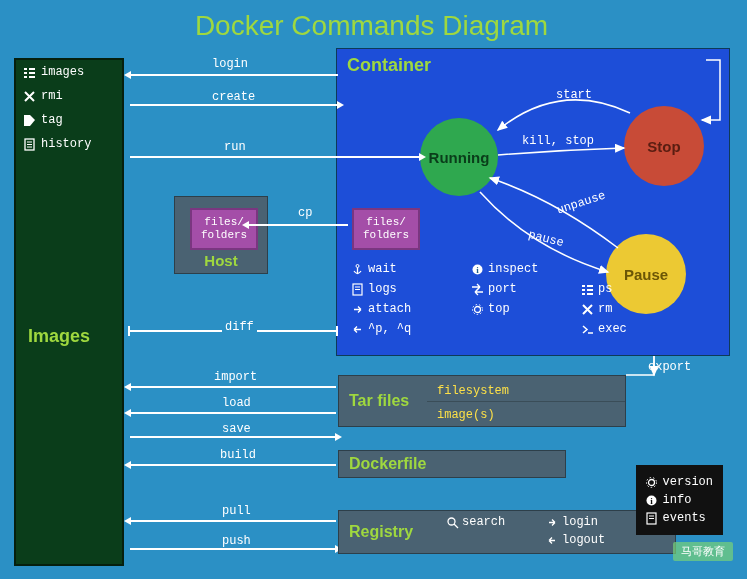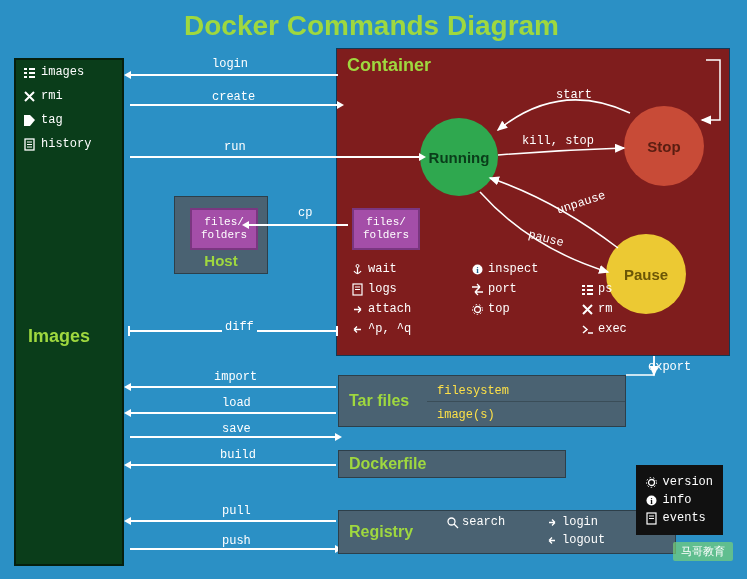--- a/index.html
+++ b/index.html
@@ -8,21 +8,21 @@
     background: #2b90c5;
     font-family: 'Courier New', monospace;
     width: 747px;
     height: 579px;
     position: relative;
     overflow: hidden;
   }
   .title {
     color: #9fd83f;
     font-size: 28px;
-    font-weight: bold;
+    font-weight: normal;
     text-align: center;
     padding: 10px 4px 5px 0;
     font-family: Arial, sans-serif;
   }
   .images-panel {
     position: absolute;
     left: 14px;
     top: 58px;
     width: 110px;
     height: 508px;
@@ -46,21 +46,21 @@
     font-family: Arial, sans-serif;
     margin: 0;
     padding: 170px 0 0 12px;
   }
   .container-panel {
     position: absolute;
     left: 336px;
     top: 48px;
     width: 394px;
     height: 308px;
-    background: #7f1d1d;
+    background: #1d4ed8;
     border: 1px solid #0e3a58;
     box-sizing: border-box;
   }
   .container-panel h3 {
     color: #9fd83f;
     font-family: Arial, sans-serif;
     font-size: 18px;
     font-weight: bold;
     margin: 6px 0 0 10px;
   }

